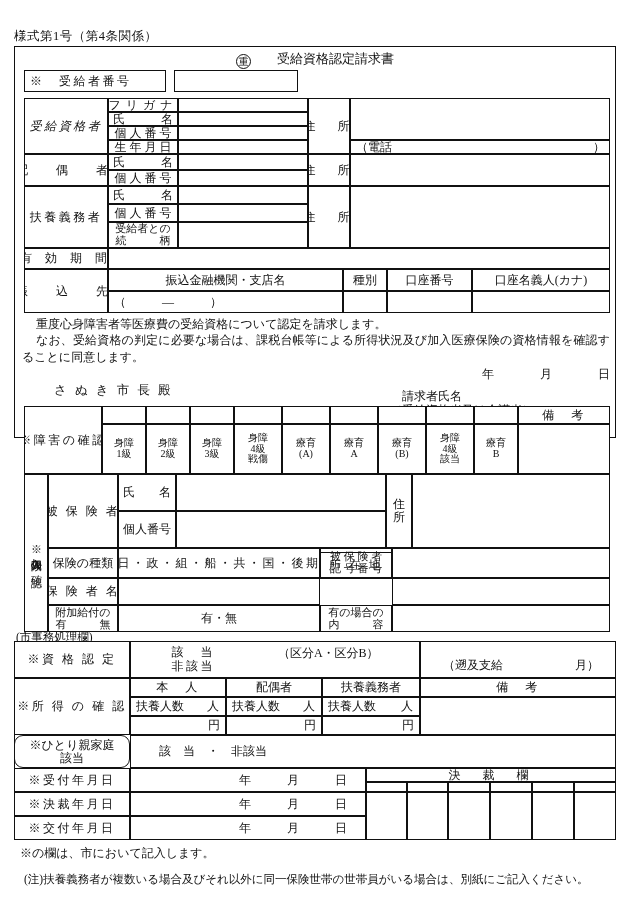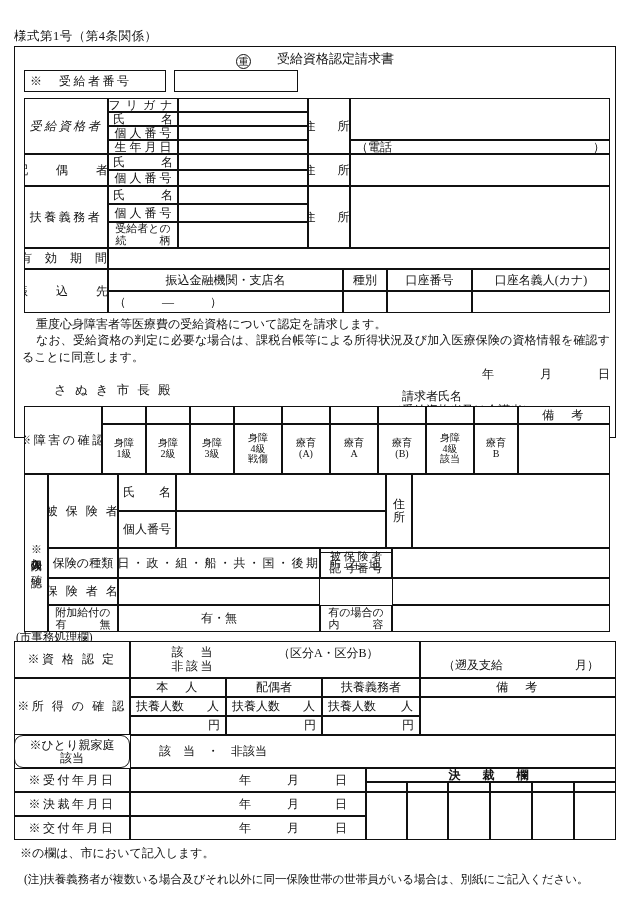--- a/index.html
+++ b/index.html
@@ -304,21 +304,21 @@
   </div>
   <div class="c left" style="left:130px; top:735px; width:486px; height:33px; padding-left:28px;">該　当　・　非該当</div>
 
   <div class="c sp1" style="left:14px; top:768px; width:116px; height:24px;">※受付年月日</div>
   <div class="c right" style="left:130px; top:768px; width:236px; height:24px; padding-right:18px;">年　　　月　　　日</div>
   <div class="c sp1" style="left:14px; top:792px; width:116px; height:24px;">※決裁年月日</div>
   <div class="c right" style="left:130px; top:792px; width:236px; height:24px; padding-right:18px;">年　　　月　　　日</div>
   <div class="c sp1" style="left:14px; top:816px; width:116px; height:24px;">※交付年月日</div>
   <div class="c right" style="left:130px; top:816px; width:236px; height:24px; padding-right:18px;">年　　　月　　　日</div>
 
-  <div class="c sp2" style="left:366px; top:768px; width:250px; height:14px;font-weight:bold;">決　裁　欄</div>
+  <div class="c sp2" style="left:366px; top:768px; width:250px; height:14px;">決　裁　欄</div>
   <div class="c" style="left:366px; top:782px; width:41px; height:10px;"></div>
   <div class="c" style="left:407px; top:782px; width:41px; height:10px;"></div>
   <div class="c" style="left:448px; top:782px; width:42px; height:10px;"></div>
   <div class="c" style="left:490px; top:782px; width:42px; height:10px;"></div>
   <div class="c" style="left:532px; top:782px; width:42px; height:10px;"></div>
   <div class="c" style="left:574px; top:782px; width:42px; height:10px;"></div>
   <div class="c" style="left:366px; top:792px; width:41px; height:48px;"></div>
   <div class="c" style="left:407px; top:792px; width:41px; height:48px;"></div>
   <div class="c" style="left:448px; top:792px; width:42px; height:48px;"></div>
   <div class="c" style="left:490px; top:792px; width:42px; height:48px;"></div>

